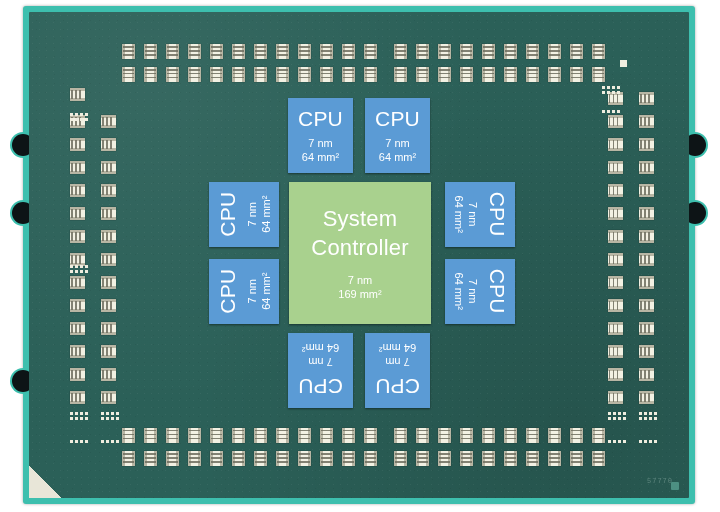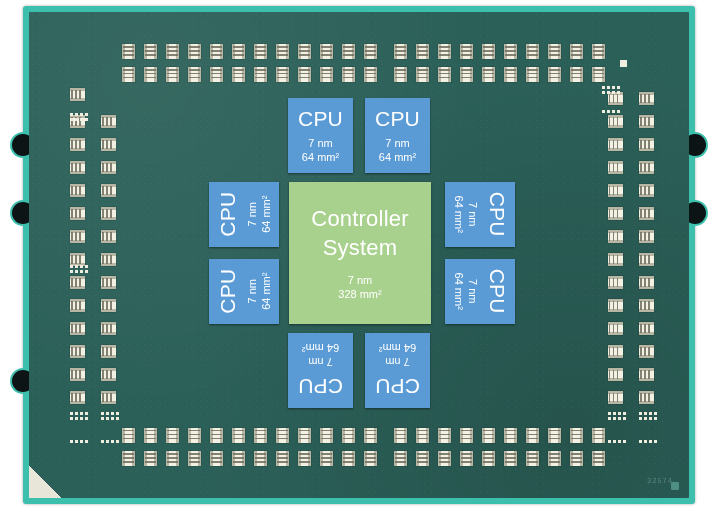--- a/index.html
+++ b/index.html
@@ -494,29 +494,29 @@
           </div>
           <div class="die rot-180" style="left: 336px; top: 321px; width: 65px; height: 75px;">
             <div class="die-inner">
               <div class="die-title">CPU</div>
               <div class="die-sub">7 nm</div>
               <div class="die-sub">64 mm²</div>
             </div>
           </div>
           <div class="die system" style="left: 260px; top: 170px; width: 142px; height: 142px;">
             <div class="die-inner">
+              <div class="die-title">System</div>
               <div class="die-title">Controller</div>
-              <div class="die-title">System</div>
               <div class="sc-gap"></div>
               <div class="die-sub">7 nm</div>
-              <div class="die-sub">328 mm²</div>
+              <div class="die-sub">169 mm²</div>
             </div>
           </div>
         </div>
 
       <div class="chamfer"></div>
 
       <div class="corner-pad" style="right: 10px; bottom: 8px;"></div>
 
-      <div class="marking">32574</div>
+      <div class="marking">57770</div>
     </div>
   </div>
 </div>
 
 </body></html>

